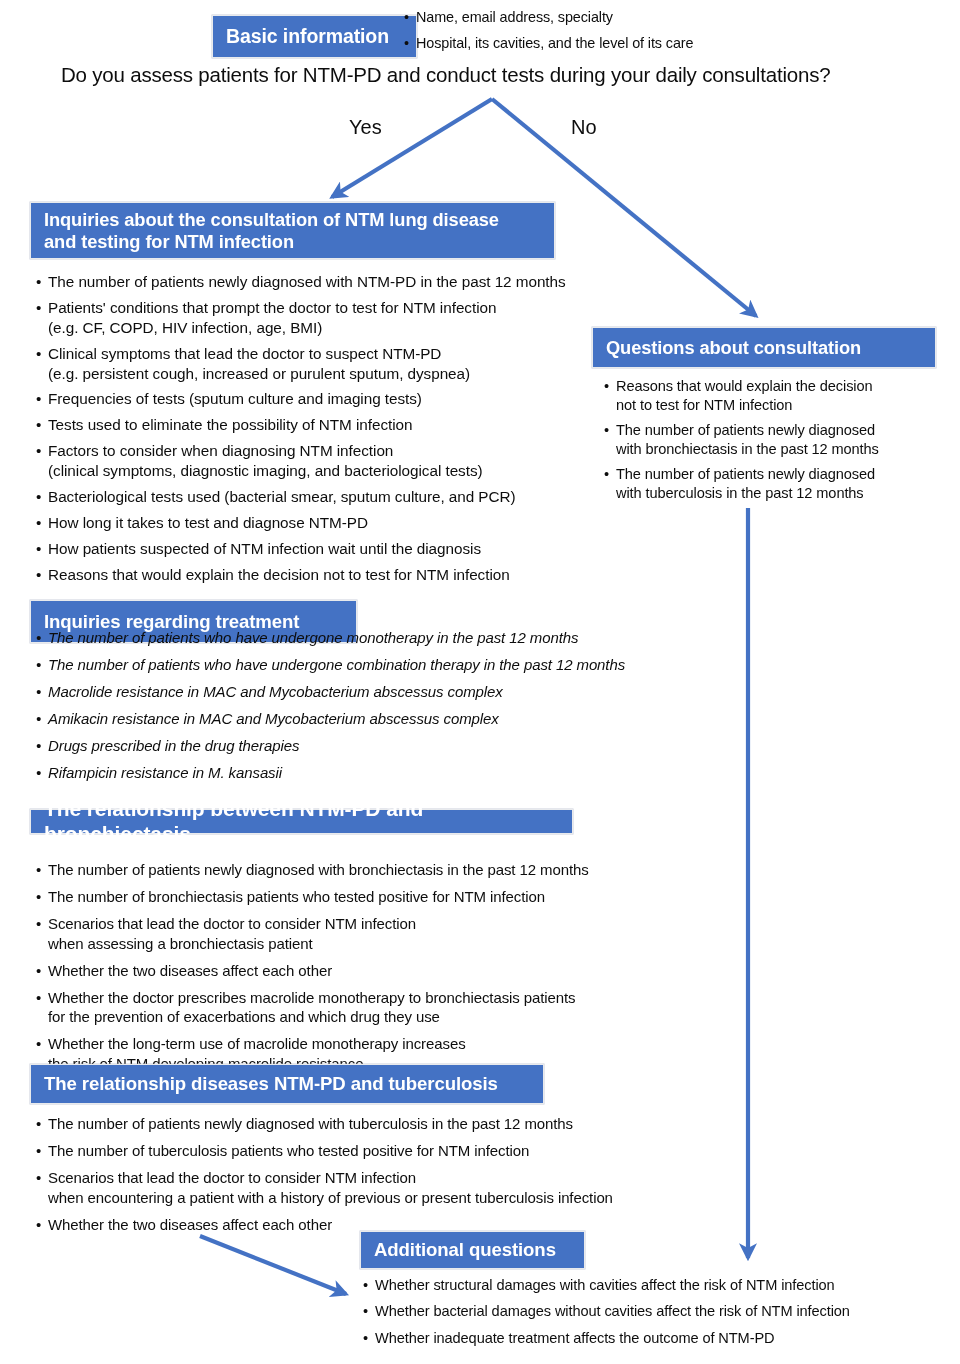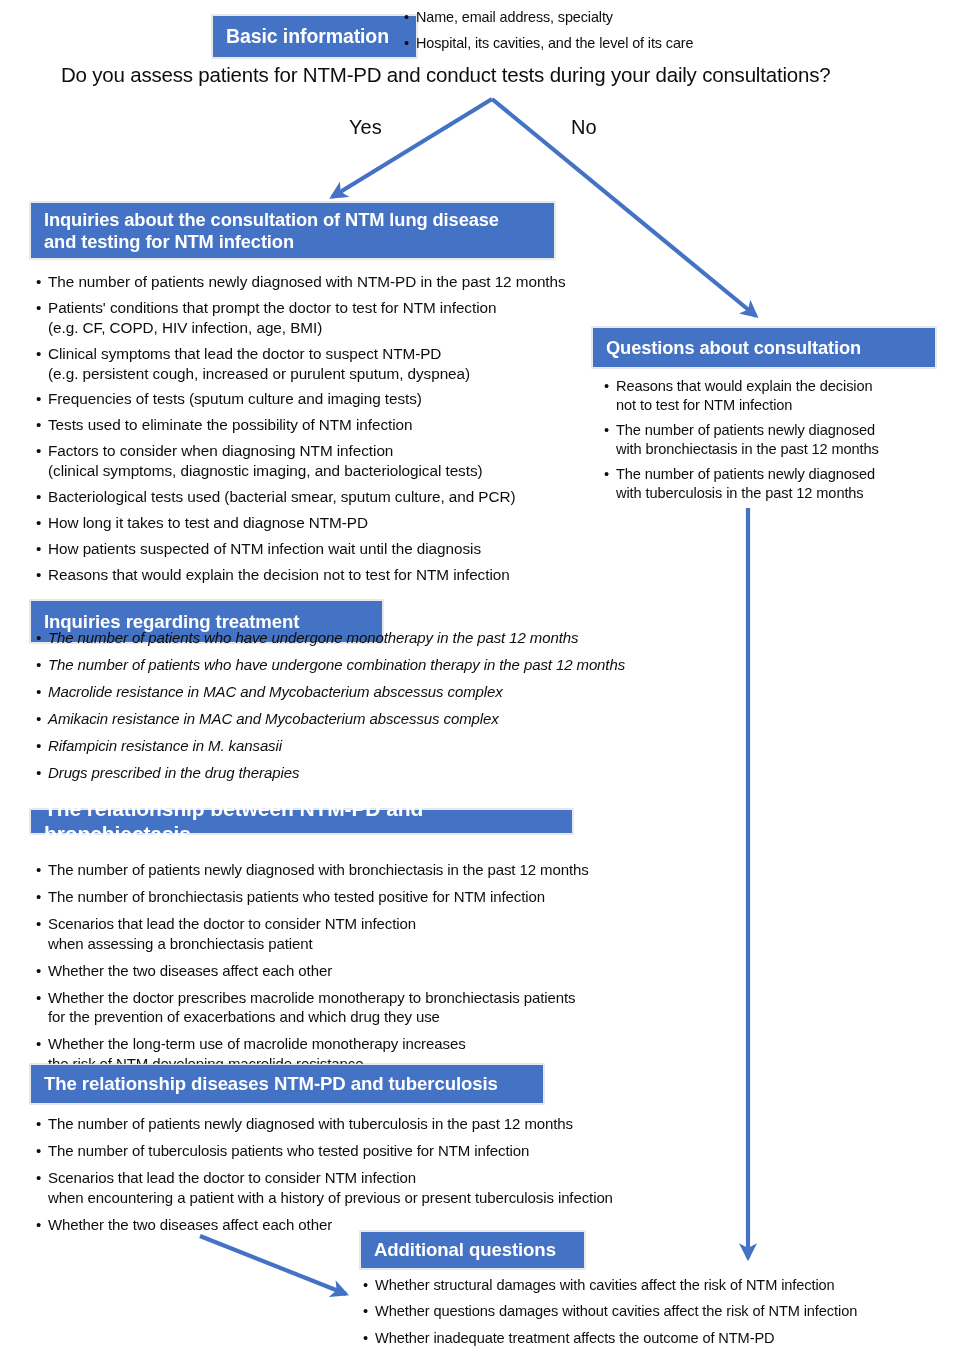--- a/index.html
+++ b/index.html
@@ -184,32 +184,32 @@
     <ul class="bullets list-right">
       <li>Reasons that would explain the decision
 not to test for NTM infection</li>
       <li>The number of patients newly diagnosed
 with bronchiectasis in the past 12 months</li>
       <li>The number of patients newly diagnosed
 with tuberculosis in the past 12 months</li>
     </ul>
   </div>
 
-  <div class="pill" style="left:30px; top:600px; width:353px; height:43px; font-size:18.6px;">
+  <div class="pill" style="left:30px; top:600px; width:327px; height:43px; font-size:18.6px;">
     <span class="pill-text">Inquiries regarding treatment</span>
   </div>
 
   <div class="textblock" style="left:36px; top:628px; width:690px;font-style:italic;">
     <ul class="bullets list-md">
       <li>The number of patients who have undergone monotherapy in the past 12 months</li>
       <li>The number of patients who have undergone combination therapy in the past 12 months</li>
       <li>Macrolide resistance in MAC and Mycobacterium abscessus complex</li>
       <li>Amikacin resistance in MAC and Mycobacterium abscessus complex</li>
+      <li>Drugs prescribed in the drug therapies</li>
       <li>Rifampicin resistance in M. kansasii</li>
-      <li>Drugs prescribed in the drug therapies</li>
     </ul>
   </div>
 
   <div class="pill" style="left:30px; top:809px; width:543px; height:25px; font-size:21px;">
     <span class="pill-text">The relationship between NTM-PD and bronchiectasis</span>
   </div>
 
   <div class="textblock" style="left:36px; top:860px; width:690px;">
     <ul class="bullets list-md">
       <li>The number of patients newly diagnosed with bronchiectasis in the past 12 months</li>
@@ -238,18 +238,18 @@
     </ul>
   </div>
 
   <div class="pill" style="left:360px; top:1231px; width:225px; height:38px; font-size:18.6px;">
     <span class="pill-text">Additional questions</span>
   </div>
 
   <div class="textblock" style="left:363px; top:1276px; width:580px;">
     <ul class="bullets list-add">
       <li>Whether structural damages with cavities affect the risk of NTM infection</li>
-      <li>Whether questions damages without cavities affect the risk of NTM infection</li>
+      <li>Whether bacterial damages without cavities affect the risk of NTM infection</li>
       <li>Whether inadequate treatment affects the outcome of NTM-PD</li>
     </ul>
   </div>
 
 </div>
 
 </body></html>

